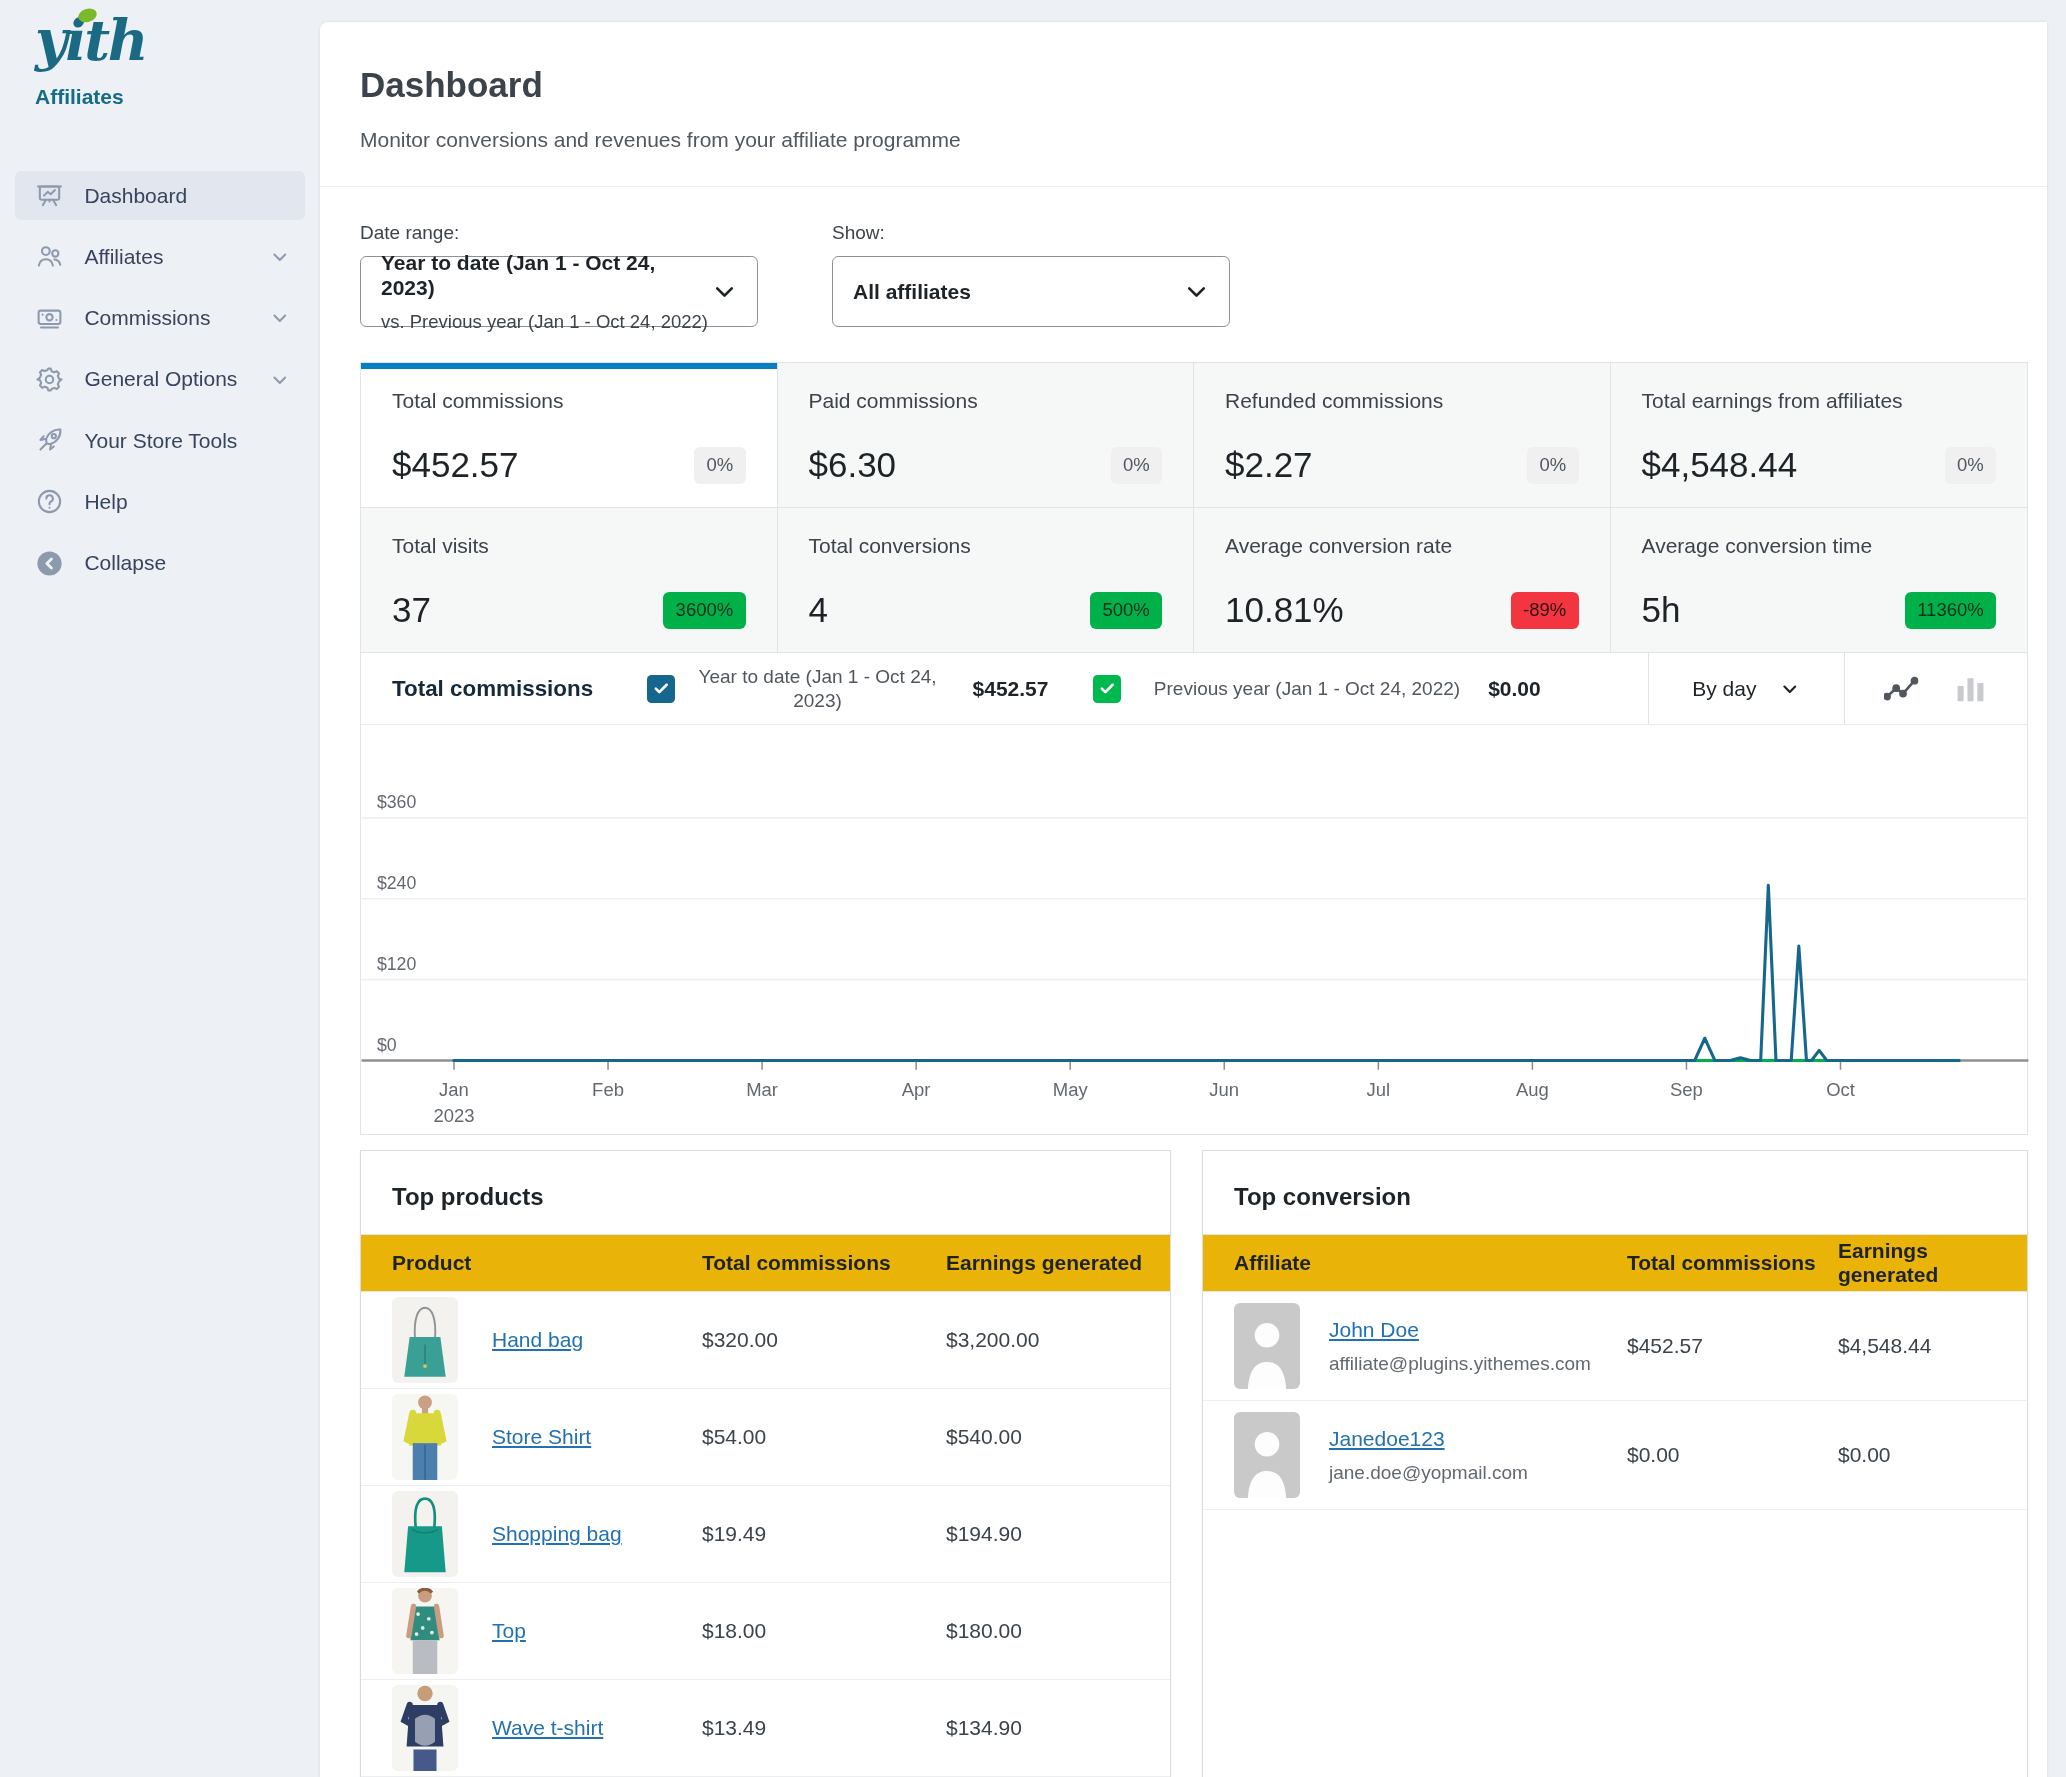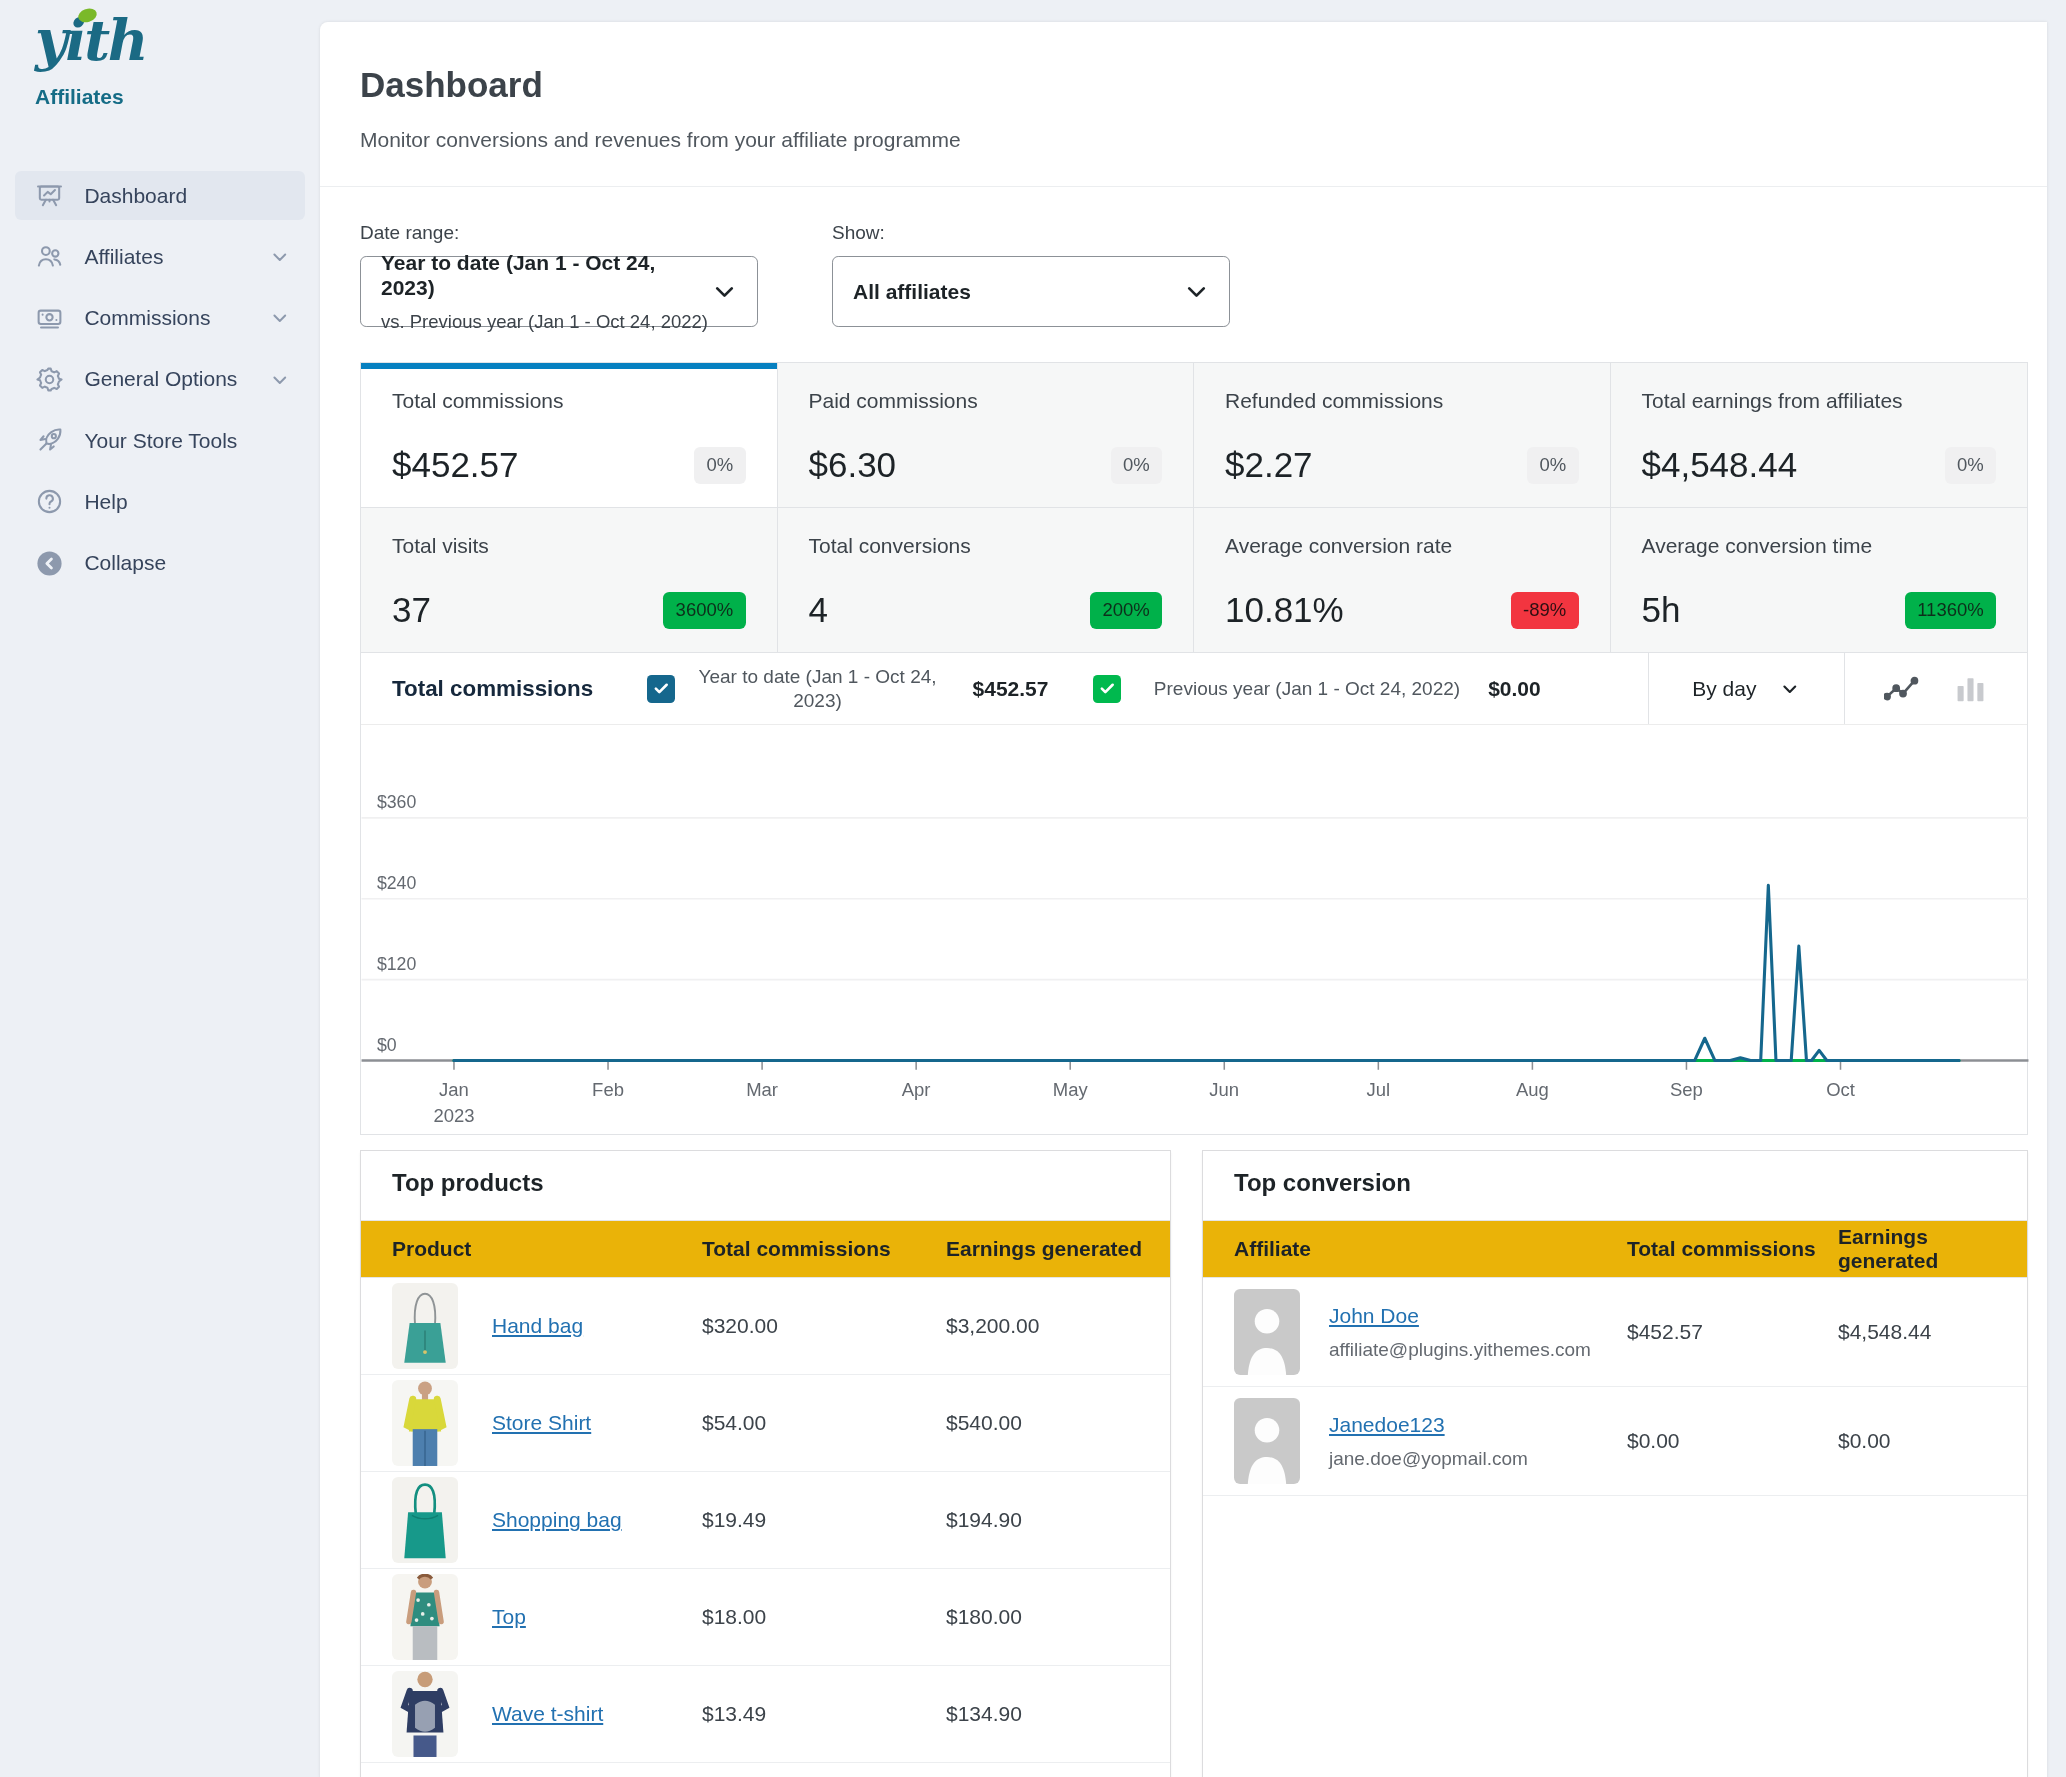--- a/index.html
+++ b/index.html
@@ -74,21 +74,21 @@
   .ci .underline{height:3.1px;margin-top:3.9px;border-radius:1.5px;}
   .ci.active{color:#50575e;} .ci.active .underline{background:#50575e;}
   .ci.inactive{color:#c8cace;} .ci.inactive .underline{background:#e3e4e6;}
   .chart-wrap{padding:12.3px 0 4.6px;}
   
   .tables{display:flex;gap:31px;margin:15.4px 18.5px 0 40px;}
   .tpanel{background:#fff;border:0.8px solid #dcdcde;box-shadow:0 1.5px 2.3px rgba(0,0,0,.06);
     height:646px;box-sizing:border-box;display:flex;flex-direction:column;overflow:hidden;}
   .tpanel.products{width:811px;}
   .tpanel.affiliates{width:826px;}
-  .tp-title{font-size:24px;font-weight:700;color:#1d2327;padding:18px 31px 23px;}
+  .tp-title{font-size:24px;font-weight:700;color:#1d2327;padding:32px 31px 23px;}
   .thead{display:grid;background:#eab308;border-top:0.8px solid #e4e5e7;border-bottom:0.8px solid #e4e5e7;
     height:56px;align-items:center;font-size:21px;font-weight:700;color:#1d2327;}
   .products .thead,.products .trow{grid-template-columns:341px 244px 1fr;}
   .affiliates .thead,.affiliates .trow{grid-template-columns:424px 211px 1fr;}
   .thead>div:first-child{padding-left:31px;}
   .trow{display:grid;align-items:center;border-bottom:0.8px solid #eceef0;font-size:21px;color:#3c434a;}
   .products .trow{height:96px;}
   .affiliates .trow{height:108px;}
   .prod-cell{display:flex;align-items:center;gap:34px;padding-left:31px;}
   .thumb{width:66px;height:86px;border-radius:6.2px;overflow:hidden;flex:none;}
@@ -243,21 +243,21 @@
           <div class="lbl">Total visits</div>
           <div class="valrow">
             <span class="val">37</span>
             <span class="badge positive">3600%</span>
           </div>
         </div>
         <div class="stat">
           <div class="lbl">Total conversions</div>
           <div class="valrow">
             <span class="val">4</span>
-            <span class="badge positive">200%</span>
+            <span class="badge positive">500%</span>
           </div>
         </div>
         <div class="stat">
           <div class="lbl">Average conversion rate</div>
           <div class="valrow">
             <span class="val">10.81%</span>
             <span class="badge negative">-89%</span>
           </div>
         </div>
         <div class="stat">

